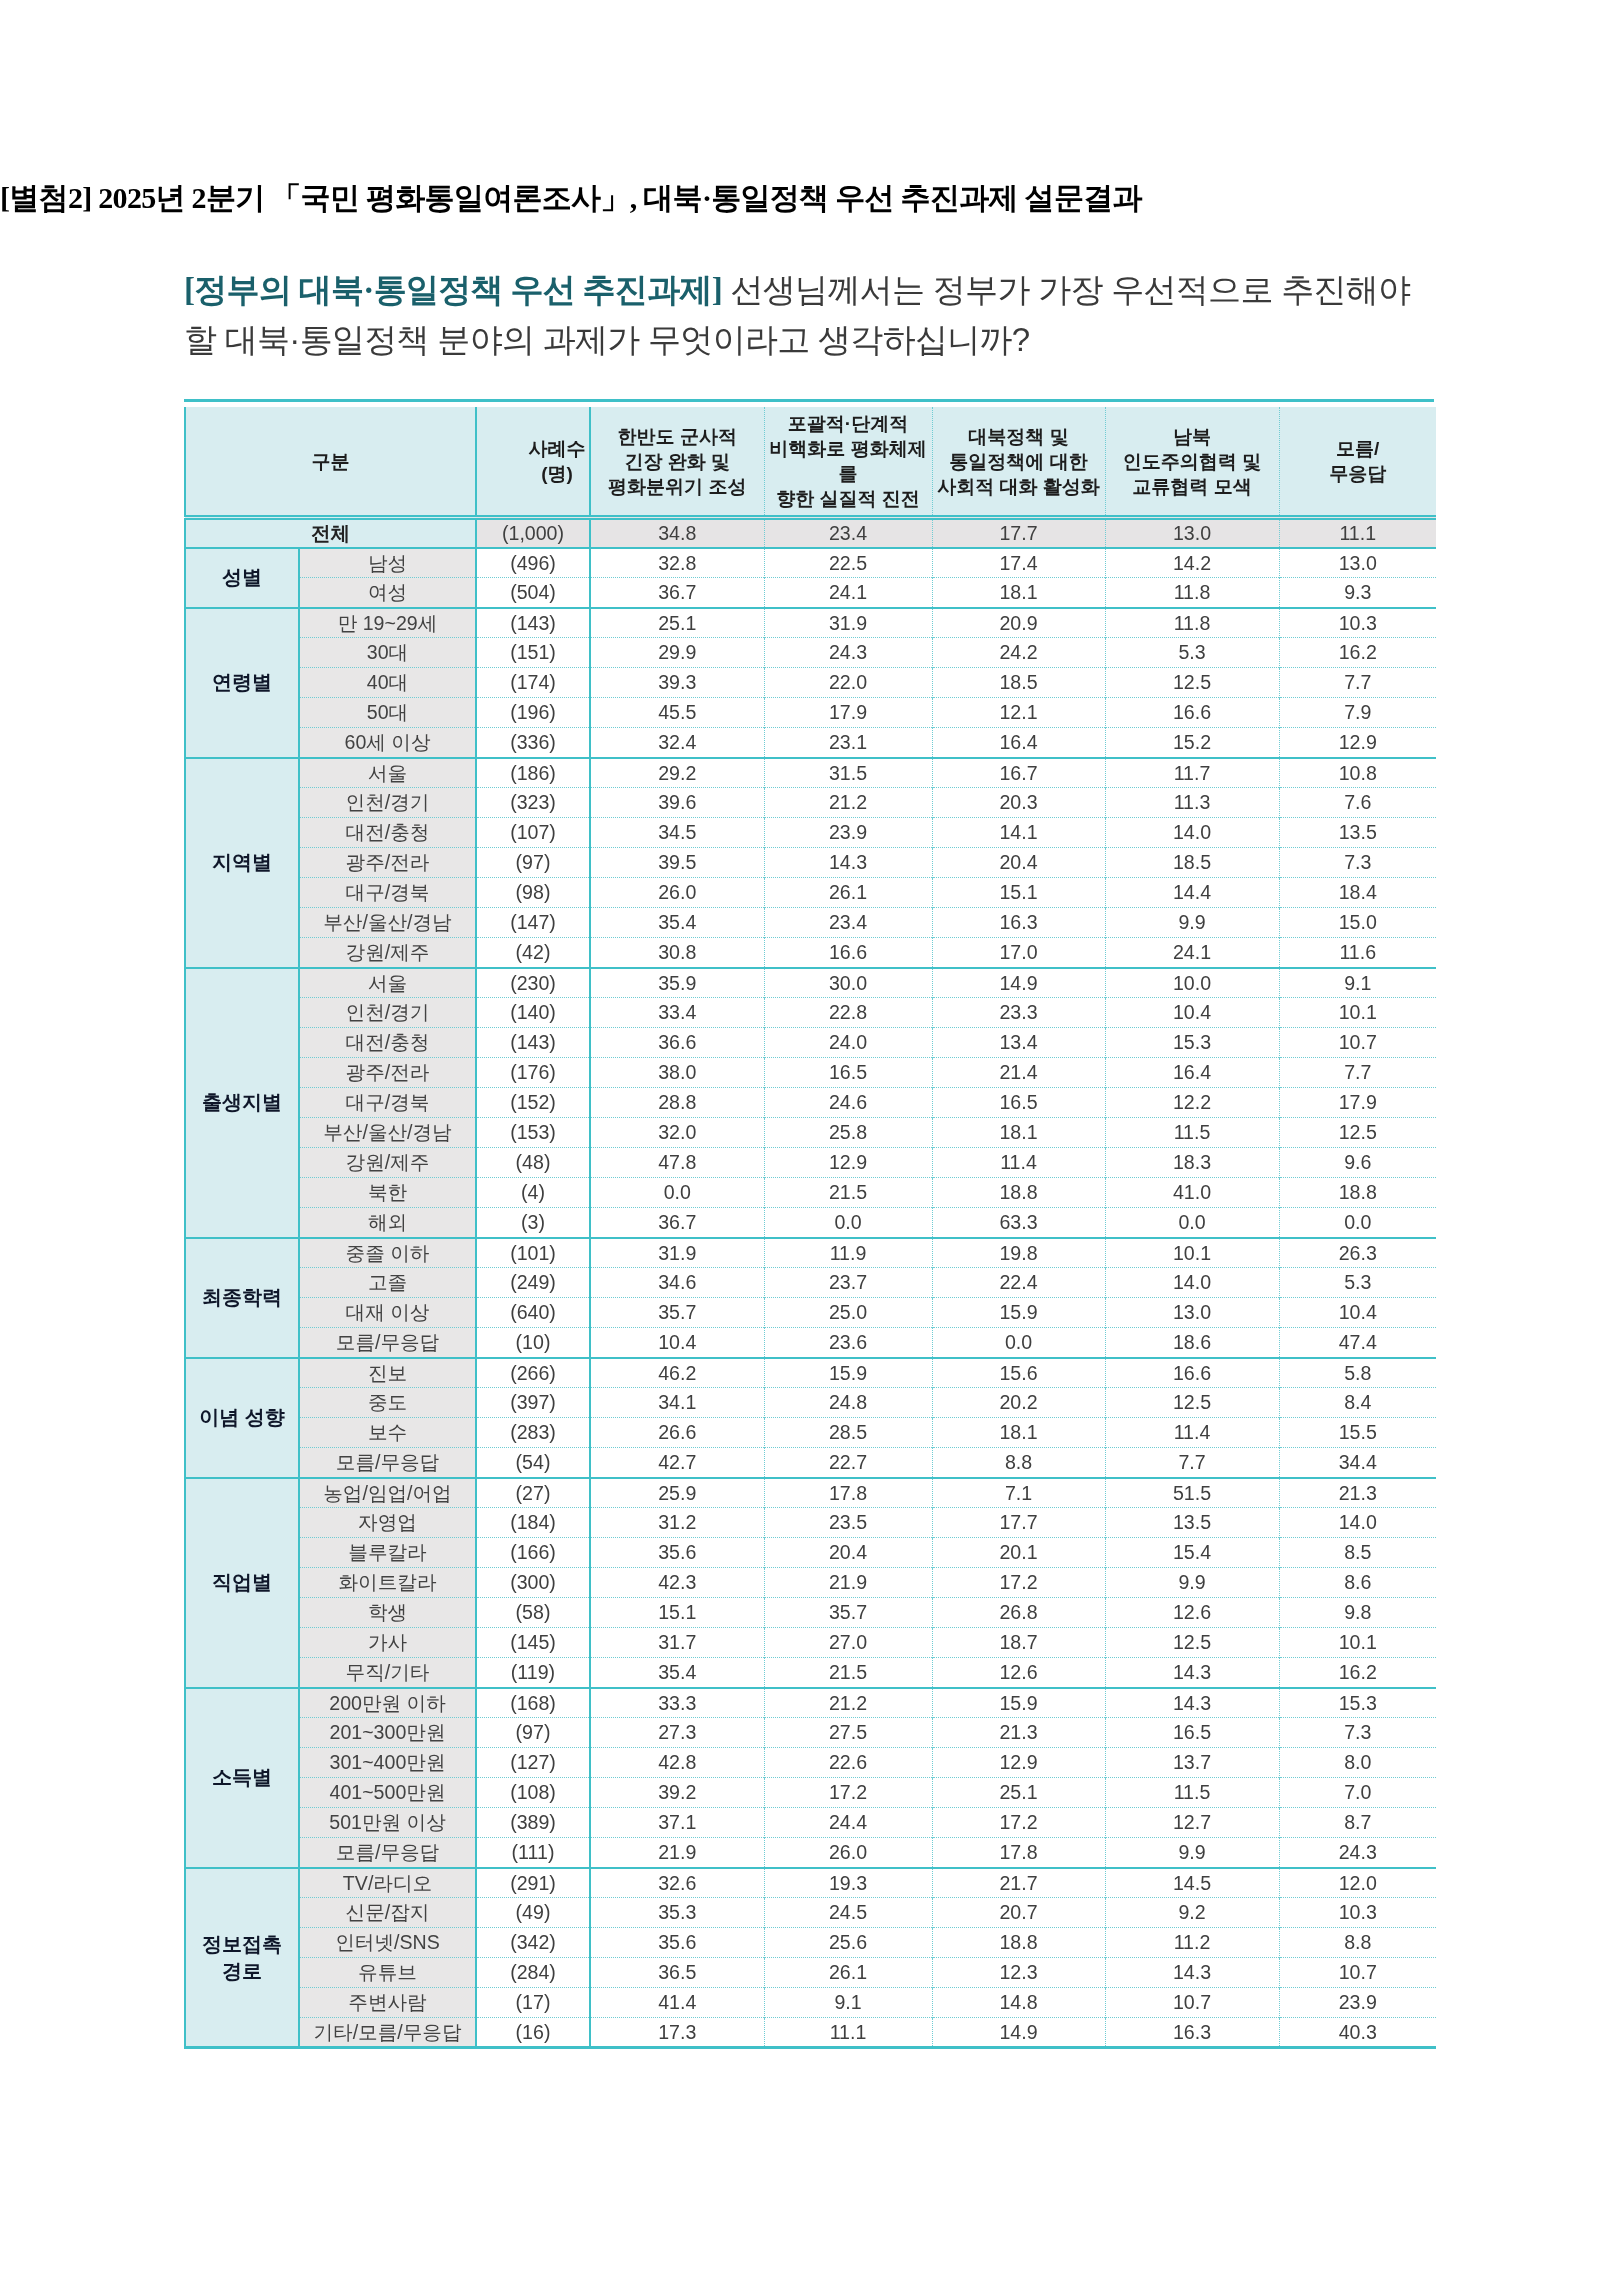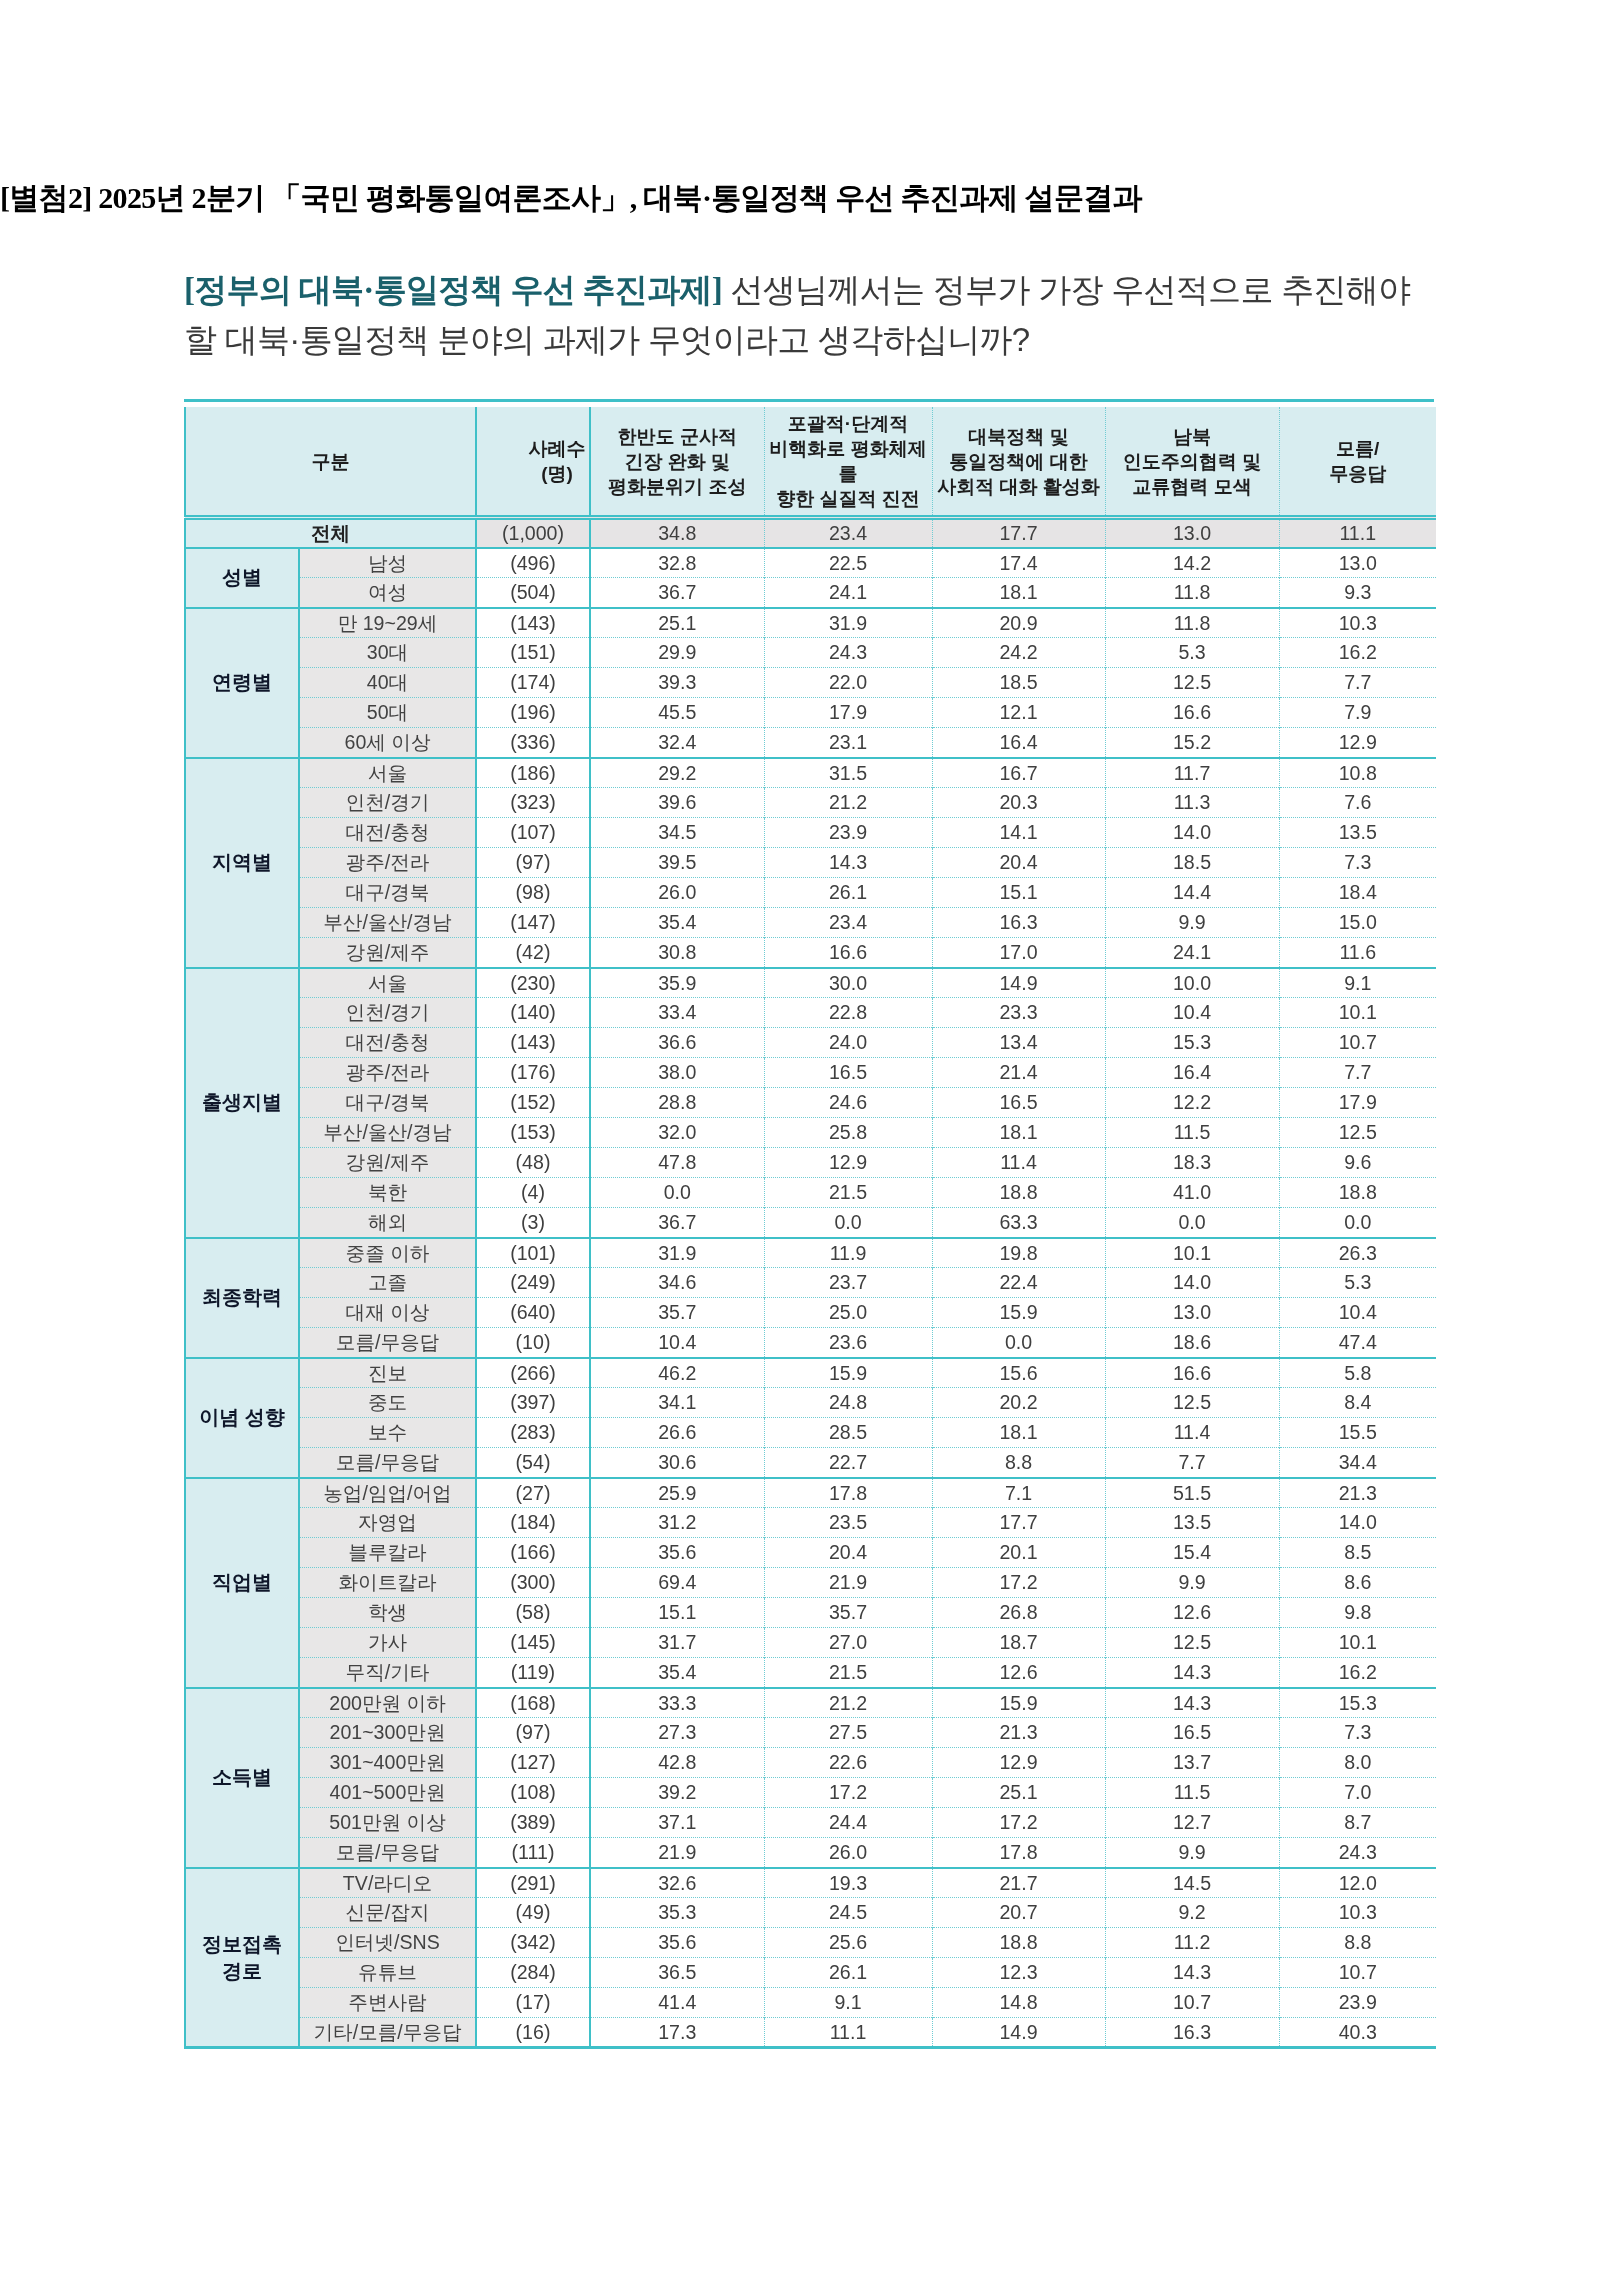--- a/index.html
+++ b/index.html
@@ -443,21 +443,21 @@
           <td class="cell-n">(283)</td>
           <td class="cell-val">26.6</td>
           <td class="cell-val">28.5</td>
           <td class="cell-val">18.1</td>
           <td class="cell-val">11.4</td>
           <td class="cell-val">15.5</td>
         </tr>
         <tr>
           <td class="cell-sub">모름/무응답</td>
           <td class="cell-n">(54)</td>
-          <td class="cell-val">30.6</td>
+          <td class="cell-val">42.7</td>
           <td class="cell-val">22.7</td>
           <td class="cell-val">8.8</td>
           <td class="cell-val">7.7</td>
           <td class="cell-val">34.4</td>
         </tr>
         <tr class="group-first">
           <td class="cell-group" rowspan="7">직업별</td>
           <td class="cell-sub">농업/임업/어업</td>
           <td class="cell-n">(27)</td>
           <td class="cell-val">25.9</td>
@@ -480,21 +480,21 @@
           <td class="cell-n">(166)</td>
           <td class="cell-val">35.6</td>
           <td class="cell-val">20.4</td>
           <td class="cell-val">20.1</td>
           <td class="cell-val">15.4</td>
           <td class="cell-val">8.5</td>
         </tr>
         <tr>
           <td class="cell-sub">화이트칼라</td>
           <td class="cell-n">(300)</td>
-          <td class="cell-val">69.4</td>
+          <td class="cell-val">42.3</td>
           <td class="cell-val">21.9</td>
           <td class="cell-val">17.2</td>
           <td class="cell-val">9.9</td>
           <td class="cell-val">8.6</td>
         </tr>
         <tr>
           <td class="cell-sub">학생</td>
           <td class="cell-n">(58)</td>
           <td class="cell-val">15.1</td>
           <td class="cell-val">35.7</td>

